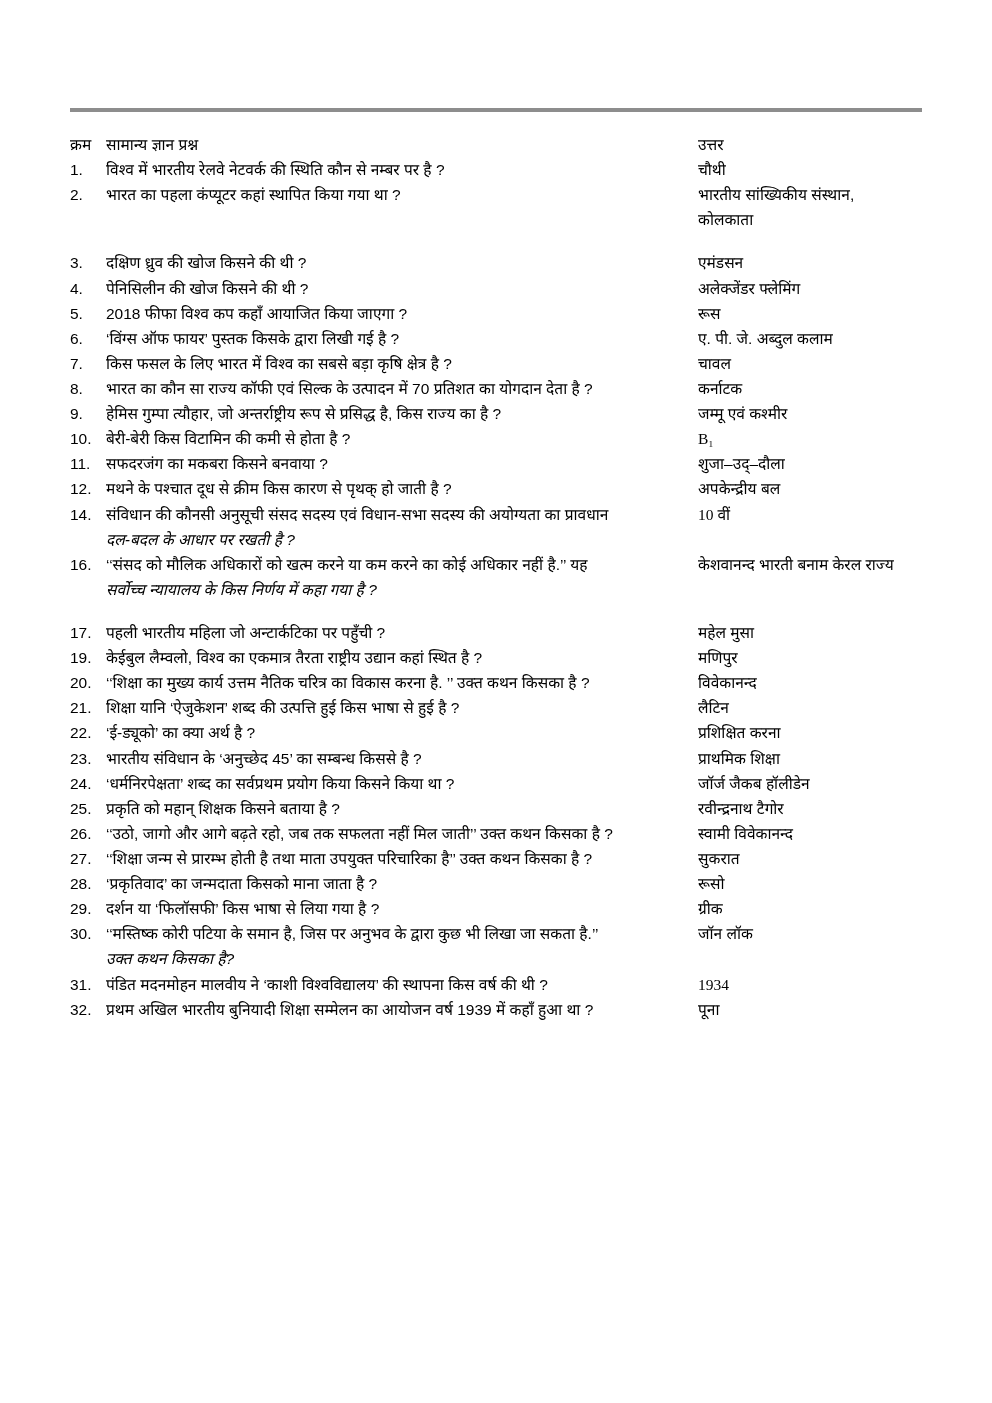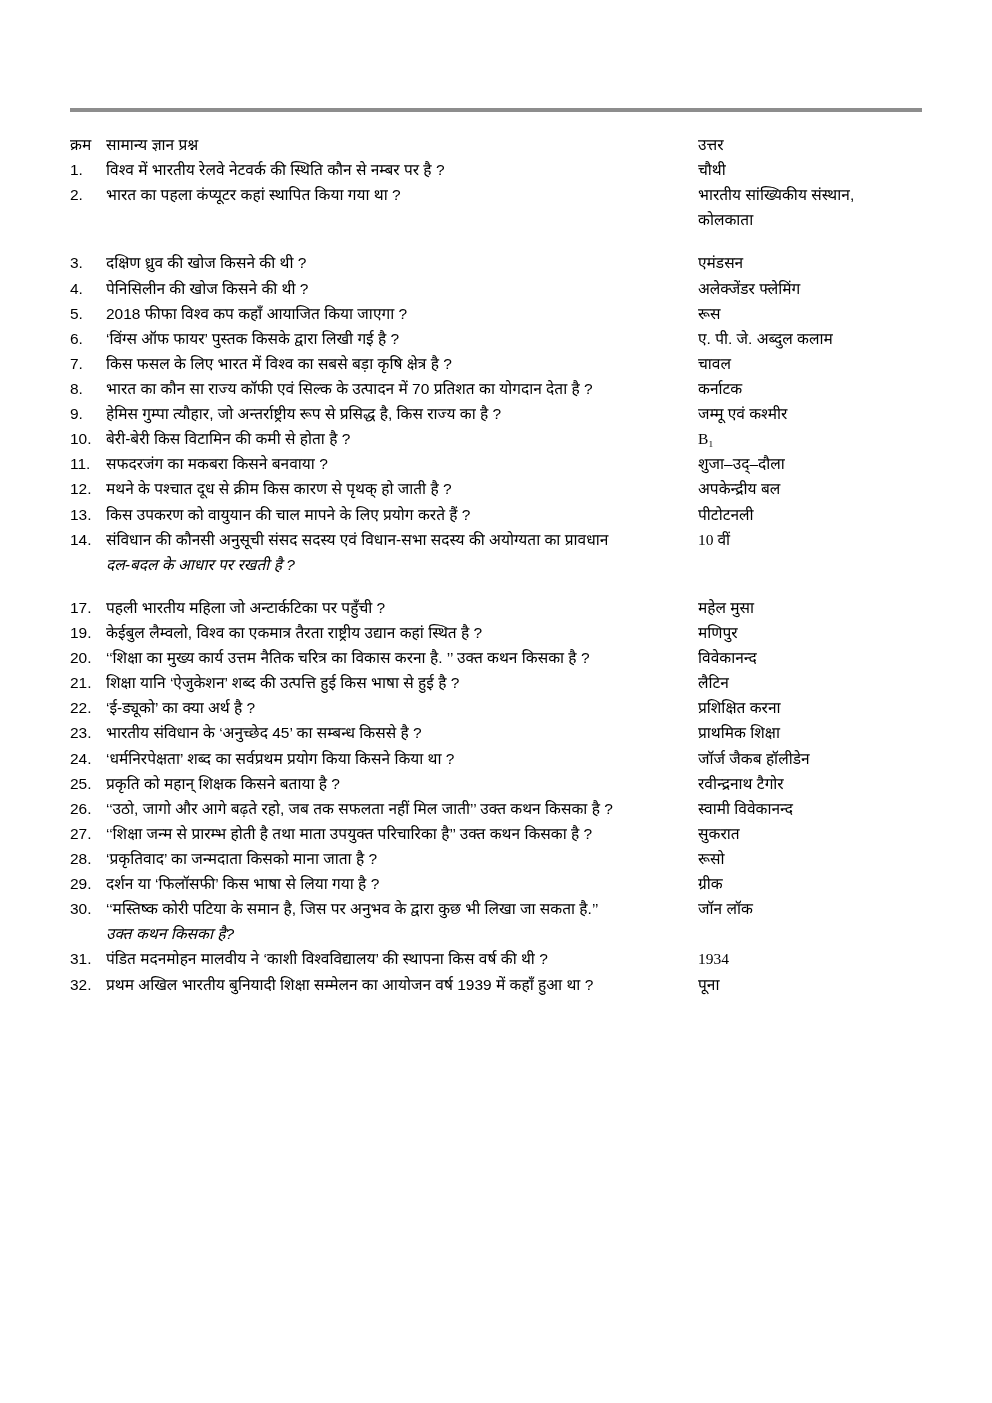--- a/index.html
+++ b/index.html
@@ -163,29 +163,31 @@
             <td class="num">11.</td>
             <td class="q"><span>सफदरजंग का मकबरा किसने बनवाया ?</span></td>
             <td class="a"><span>शुजा–उद्–दौला</span></td>
           </tr>
           <tr class="row">
             <td class="num">12.</td>
             <td class="q"><span>मथने के पश्चात दूध से क्रीम किस कारण से पृथक् हो जाती है ?</span></td>
             <td class="a"><span>अपकेन्द्रीय बल</span></td>
           </tr>
           <tr class="row">
-            <td class="num">13.</td>
-            <td class="q"><span>किस उपकरण को वायुयान की चाल मापने के लिए प्रयोग करते हैं ?</span></td>
-            <td class="a"><span>पीटोटनली</span></td>
-          </tr>
-          <tr class="row">
             <td class="num">14.</td>
             <td class="q"><span>संविधान की कौनसी अनुसूची संसद सदस्य एवं विधान-सभा सदस्य की अयोग्यता का प्रावधान</span><span class="q-line2">दल-बदल के आधार पर रखती है ?</span></td>
             <td class="a">
               <span class="a-line2 serif">10 वीं</span>
+            </td>
+          </tr>
+          <tr class="row">
+            <td class="num">16.</td>
+            <td class="q"><span>‘‘संसद को मौलिक अधिकारों को खत्म करने या कम करने का कोई अधिकार नहीं है.’’ यह</span><span class="q-line2">सर्वोच्च न्यायालय के किस निर्णय में कहा गया है ?</span></td>
+            <td class="a">
+              <span class="a-line2">केशवानन्द भारती बनाम केरल राज्य</span>
             </td>
           </tr>
           <tr class="spacer-row">
             <td colspan="3"></td>
           </tr>
           <tr class="row">
             <td class="num">17.</td>
             <td class="q"><span>पहली भारतीय महिला जो अन्टार्कटिका पर पहुँची ?</span></td>
             <td class="a"><span>महेल मुसा</span></td>
           </tr>

